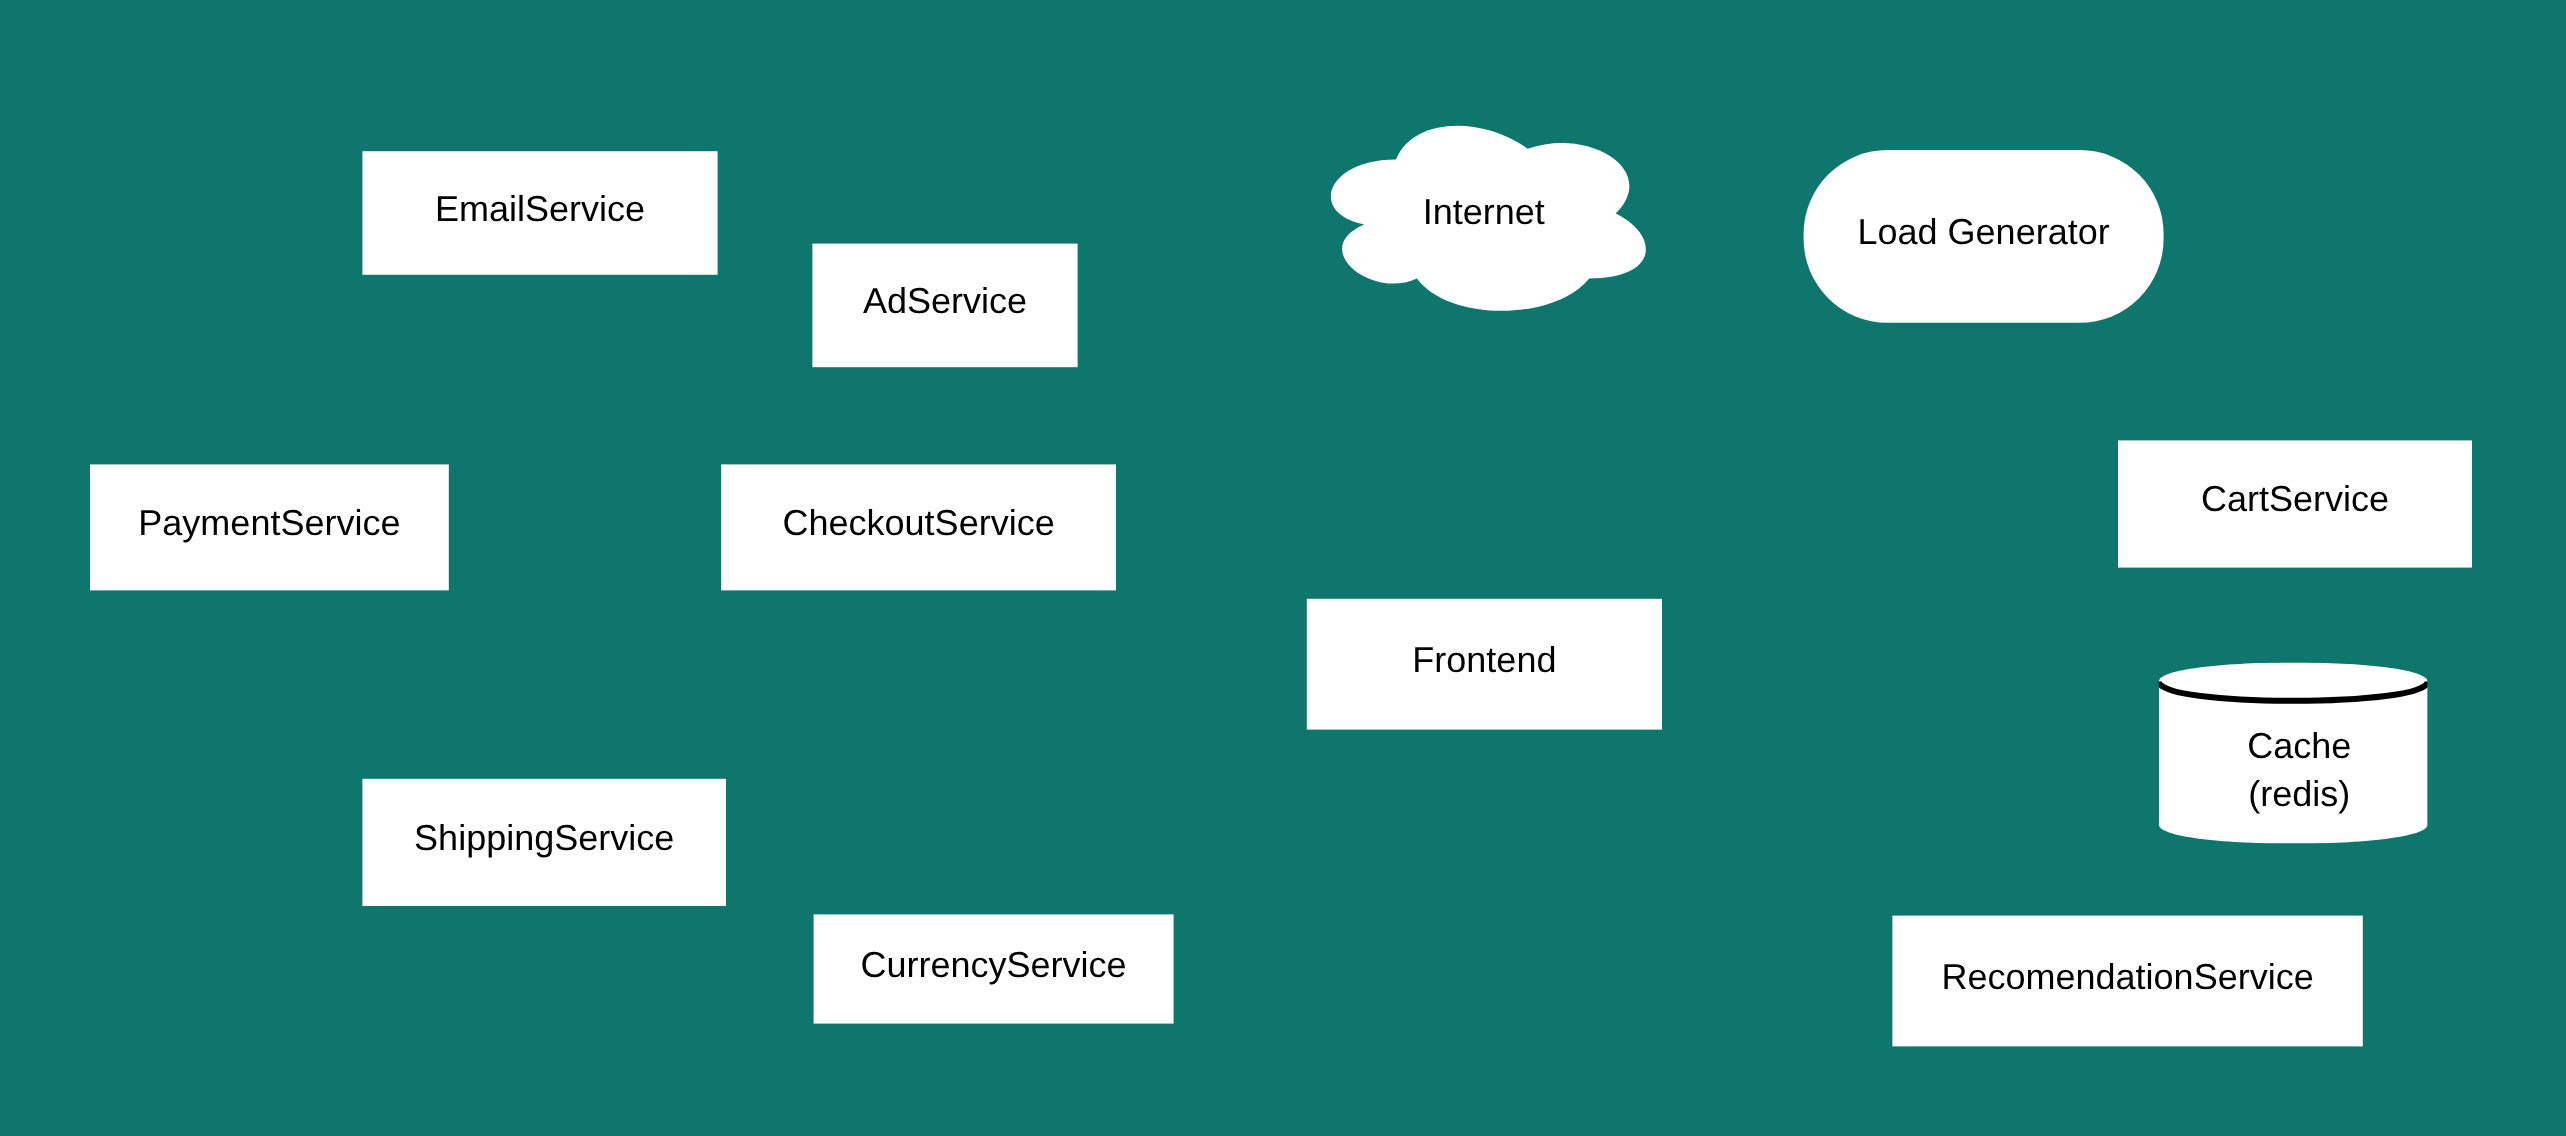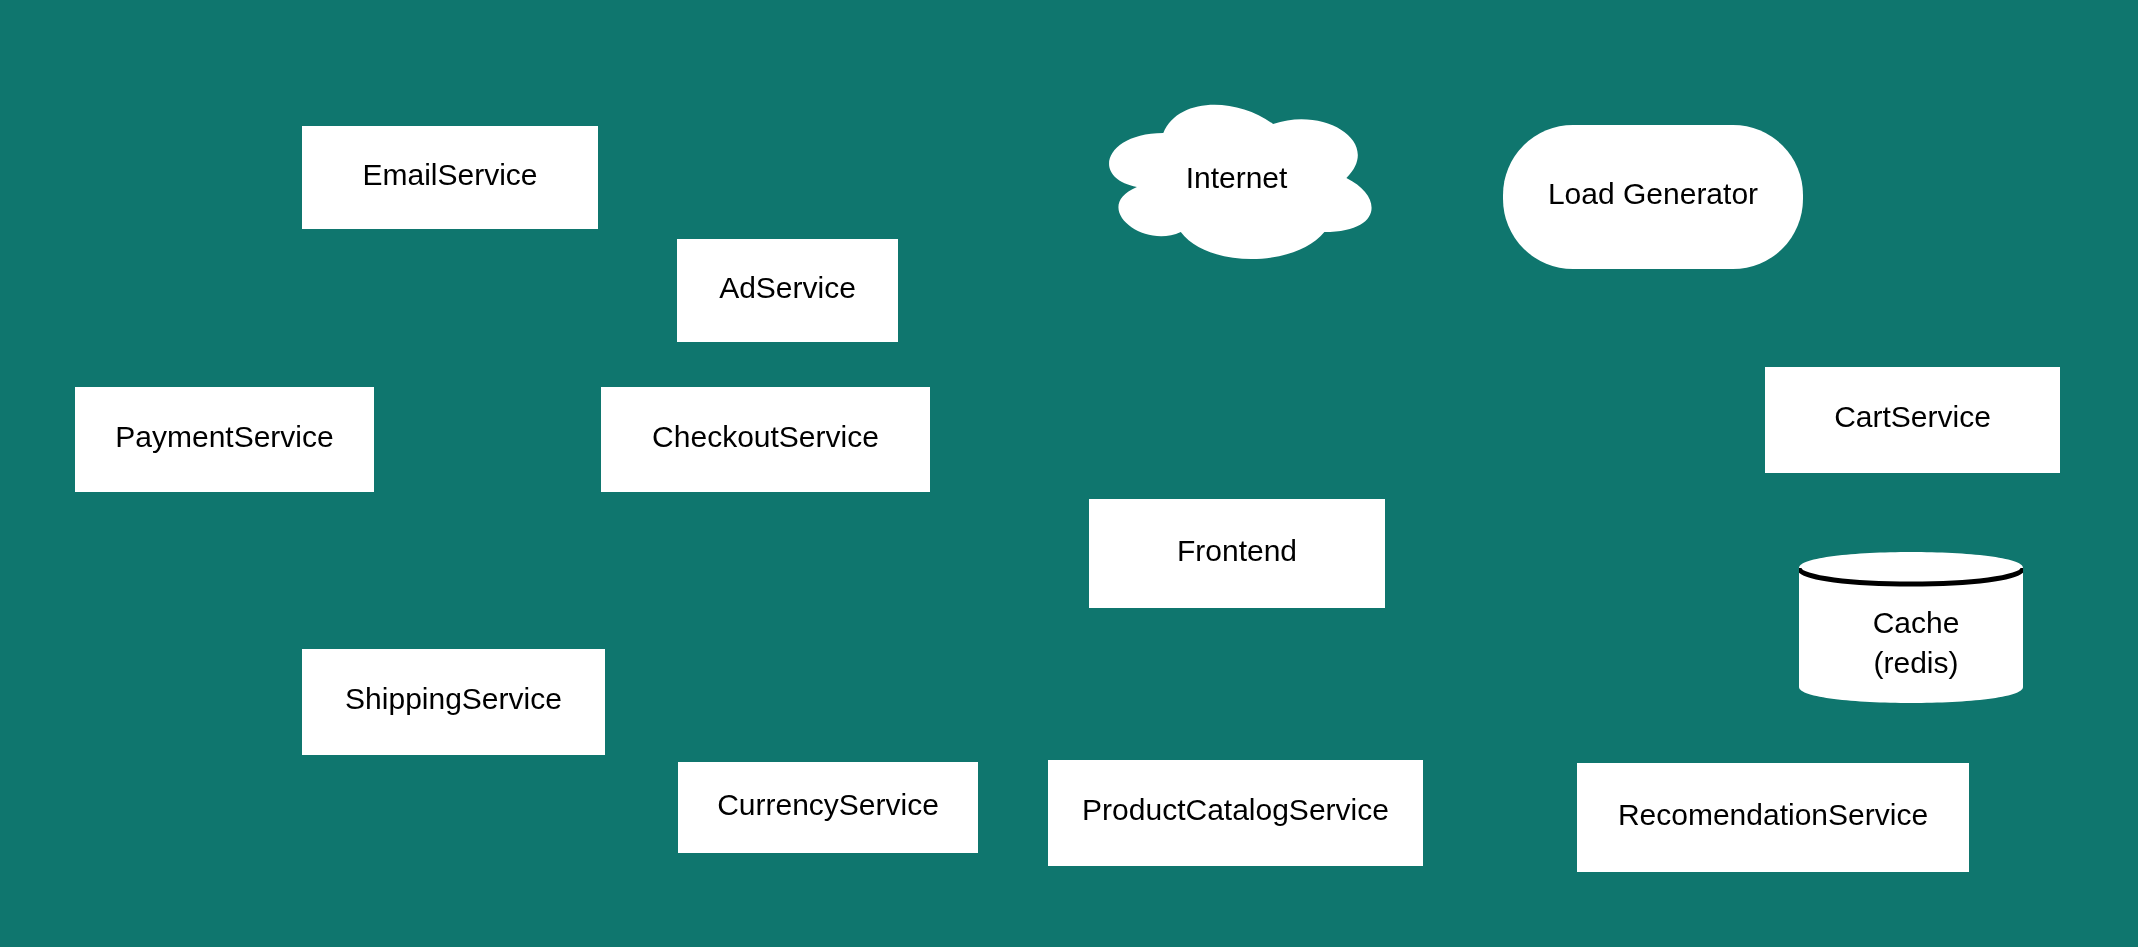--- a/index.html
+++ b/index.html
@@ -57,21 +57,21 @@
     display: block;
   }
 </style>
 </head>
 <body>
 
 <div id="canvas" style="width: 2138px; height: 947px; background: #0f766e;">
     <div class="node rect" style="left: 302px; top: 126px; width: 296px; height: 103px;">
       <span class="label"><span>EmailService</span></span>
     </div>
-    <div class="node rect" style="left: 677px; top: 203px; width: 221px; height: 103px; margin-top: 36px;">
+    <div class="node rect" style="left: 677px; top: 203px; width: 221px; height: 103px;">
       <span class="label"><span>AdService</span></span>
     </div>
     <div class="node cloud" style="left: 1090px; top: 88px; width: 293px; height: 180px;">
       <svg width="293" height="180" viewBox="0 0 293 180">
         <path d="M 73.3 45.0 C 14.7 45.0, 0.0 90.0, 46.9 99.0 C 0.0 118.8, 52.7 162.0, 90.8 144.0 C 117.2 180.0, 205.1 180.0, 234.4 144.0 C 293.0 144.0, 293.0 108.0, 256.4 90.0 C 293.0 54.0, 234.4 18.0, 183.1 36.0 C 146.5 9.0, 87.9 9.0, 73.3 45.0 Z" fill="#ffffff"></path>
       </svg>
       <span class="label"><span>Internet</span></span>
     </div>
     <div class="node stadium" style="left: 1503px; top: 125px; width: 300px; height: 144px;">
       <span class="label"><span>Load Generator</span></span>
@@ -97,16 +97,13 @@
     </div>
     <div class="node rect" style="left: 302px; top: 649px; width: 303px; height: 106px;">
       <span class="label"><span>ShippingService</span></span>
     </div>
     <div class="node rect" style="left: 1577px; top: 763px; width: 392px; height: 109px;">
       <span class="label"><span>RecomendationService</span></span>
     </div>
     <div class="node rect" style="left: 678px; top: 762px; width: 300px; height: 91px;">
       <span class="label"><span>CurrencyService</span></span>
     </div>
-    <div class="node rect" style="left: 1048px; top: 760px; width: 375px; height: 106px;">
-      <span class="label"><span>ProductCatalogService</span></span>
-    </div>
   </div>
 
 </body></html>

